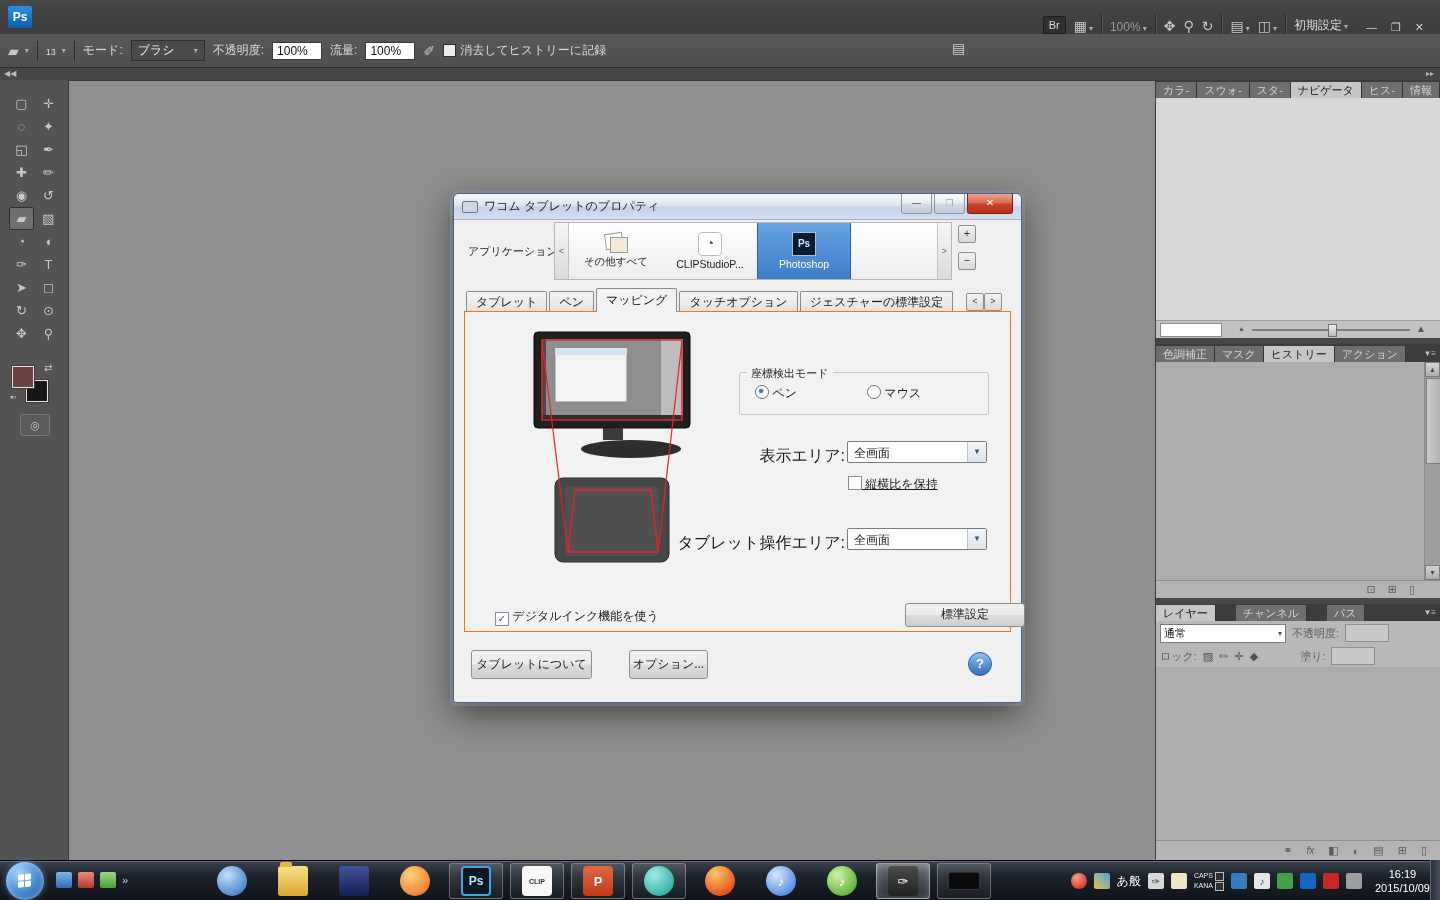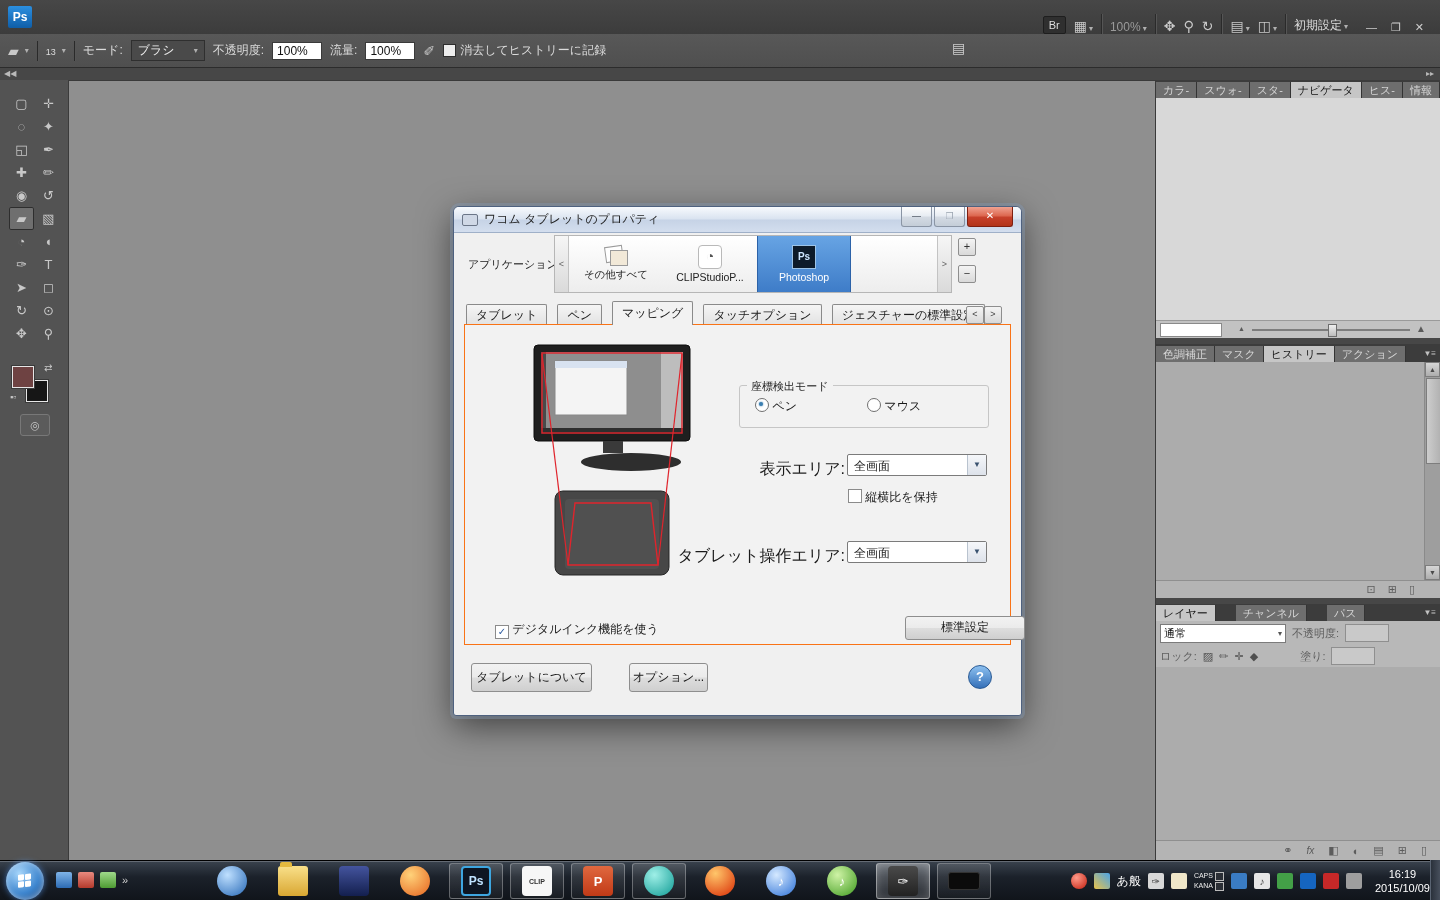--- a/index.html
+++ b/index.html
@@ -63,21 +63,21 @@
   .sb-btn{position:absolute;left:0;width:15px;height:15px;background:linear-gradient(#D6D6D6,#ADADAD);border:1px solid #7d7d7d;box-sizing:border-box;color:#4a4a4a;font-size:7px;text-align:center;line-height:13px;}
   .sb-thumb{position:absolute;left:1px;width:13px;height:84px;background:linear-gradient(90deg,#CDCDCD,#B2B2B2);border:1px solid #7d7d7d;}
   .minibar{position:absolute;left:0;width:285px;background:#B4B4B4;border-top:1px solid #8f8f8f;display:flex;justify-content:flex-end;align-items:center;gap:12px;padding-right:26px;box-sizing:border-box;color:#5c5c5c;}
   .blendrow{position:absolute;left:0;width:285px;height:24px;background:#B8B8B8;display:flex;align-items:center;gap:6px;padding:0 4px;box-sizing:border-box;}
   .blend-combo{width:118px;height:17px;background:#FFF;border:1px solid #7b7b7b;font-size:11px;color:#111;display:flex;align-items:center;justify-content:space-between;padding:0 3px;}
   .gray-box{width:42px;height:16px;background:#C9C9C9;border:1px solid #8f8f8f;}
   .dock-label{color:#5F5F5F;font-size:11px;}
   .lockrow{position:absolute;left:0;width:285px;height:22px;background:#B8B8B8;display:flex;align-items:center;gap:6px;padding:0 4px;box-sizing:border-box;}
   .lock-ico{color:#4f4f4f;font-size:11px;}
   
-  .dialog{left:453px;top:206px;width:567px;height:508px;background:#F0F0F0;
+  .dialog{left:453px;top:193px;width:567px;height:508px;background:#F0F0F0;
           border:1px solid #4E617F;border-radius:6px 6px 3px 3px;
           box-shadow:0 0 0 3px rgba(130,150,175,.45), 0 10px 34px rgba(0,0,0,.55);z-index:10;font-size:12px;color:#1a1a1a;}
   .d-title{position:absolute;left:0;top:0;width:100%;height:26px;border-radius:5px 5px 0 0;
            background:linear-gradient(#F7FAFD,#D9E3F0 48%,#C6D3E6 52%,#D3DEEE);
            border-bottom:1px solid #9FB0C8;display:flex;align-items:center;padding-left:8px;box-sizing:border-box;}
   .d-title-ico{width:14px;height:10px;border:1px solid #6b7688;border-radius:2px;background:#cfd8e6;margin-right:6px;}
   .d-title-text{font-size:12px;color:#1d1d1d;}
   .cap-btns{position:absolute;right:8px;top:0;display:flex;}
   .cap{width:29px;height:19px;border:1px solid #8A95A5;border-top:none;border-radius:0 0 3px 3px;
        background:linear-gradient(#FDFDFD,#E8EDF3 45%,#D3DAE3 55%,#C4CDD8);color:#3a4350;
@@ -93,21 +93,21 @@
   .ico-sheets{width:22px;height:20px;position:relative;}
   .ico-sheets i{position:absolute;width:16px;height:14px;background:#FFF;border:1px solid #9a9a9a;}
   .ico-sheets i:nth-child(1){left:0;top:0;transform:rotate(-8deg);}
   .ico-sheets i:nth-child(2){left:5px;top:4px;background:#F2E9D8;}
   .ico-clip{width:22px;height:22px;background:#FFF;border:1px solid #B9B9B9;border-radius:4px;color:#555;font-size:14px;text-align:center;line-height:21px;}
   .ico-psapp{width:22px;height:22px;background:#0D1B2A;border:1px solid #9CC4E8;color:#CDE6FF;font-weight:bold;font-size:10px;text-align:center;line-height:21px;}
   .d-pm{position:absolute;left:504px;width:16px;height:16px;background:linear-gradient(#F4F4F4,#D9D9D9);border:1px solid #8E8E8E;border-radius:2px;text-align:center;line-height:14px;font-size:11px;color:#333;}
   
   .d-tabs{position:absolute;left:12px;top:95px;height:23px;display:flex;align-items:flex-end;}
   .d-tab{height:20px;line-height:20px;padding:0 9px;border:1px solid #8A8A8A;border-bottom:none;border-radius:2px 2px 0 0;
-         background:linear-gradient(#F5F5F5,#E2E2E2);margin-right:10px;font-size:12px;}
+         background:linear-gradient(#F5F5F5,#E2E2E2);margin-right:2px;font-size:12px;}
   .d-tab.on{height:23px;line-height:23px;background:#F2F2F2;position:relative;z-index:3;}
   .d-tabscroll{position:absolute;top:99px;width:16px;height:16px;background:linear-gradient(#F4F4F4,#D9D9D9);border:1px solid #8E8E8E;border-radius:2px;font-size:9px;color:#444;text-align:center;line-height:14px;}
   .d-page{position:absolute;left:10px;top:117px;width:545px;height:319px;background:#F2F2F2;border:1px solid #f97316;}
   
   .d-group{position:absolute;left:274px;top:60px;width:248px;height:41px;border:1px solid #C6C6C6;border-radius:3px;}
   .d-legend{position:absolute;left:282px;top:54px;background:#F2F2F2;padding:0 4px;font-size:11px;}
   .radio{width:12px;height:12px;border:1px solid #707070;border-radius:50%;background:#FFF;display:inline-block;vertical-align:-2px;position:relative;}
   .radio.sel::after{content:"";position:absolute;left:3px;top:3px;width:4px;height:4px;border-radius:50%;background:#3C7FB1;box-shadow:0 0 2px #3C7FB1;}
   .d-radio-pen{position:absolute;left:290px;top:73px;}
   .d-radio-mouse{position:absolute;left:402px;top:73px;}
@@ -376,21 +376,21 @@
       <span class="radio"></span>
       <span>マウス</span>
     </span>
 
     <div class="d-label-r" style="left:180px;top:134px;width:200px;">表示エリア:</div>
     <div class="combo" style="left:382px;top:129px;">
       <span class="val">全画面</span>
       <span class="arrow">▼</span>
     </div>
 
-    <span class="abs" style="left:383px;top:164px;">
+    <span class="abs" style="left:383px;top:164px;text-decoration:underline;">
       <span class="chk"></span>
       <span>縦横比を保持</span>
     </span>
 
     <div class="d-label-r" style="left:150px;top:221px;width:230px;">タブレット操作エリア:</div>
     <div class="combo" style="left:382px;top:216px;">
       <span class="val">全画面</span>
       <span class="arrow">▼</span>
     </div>
 

